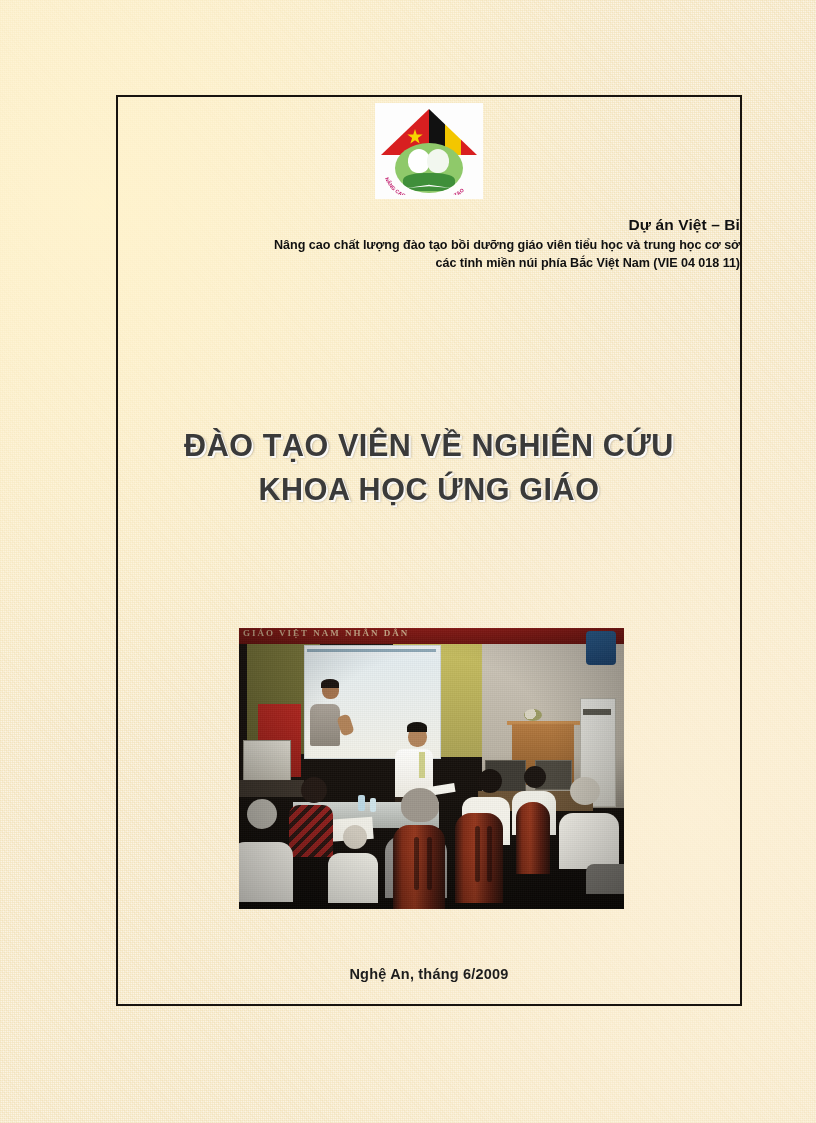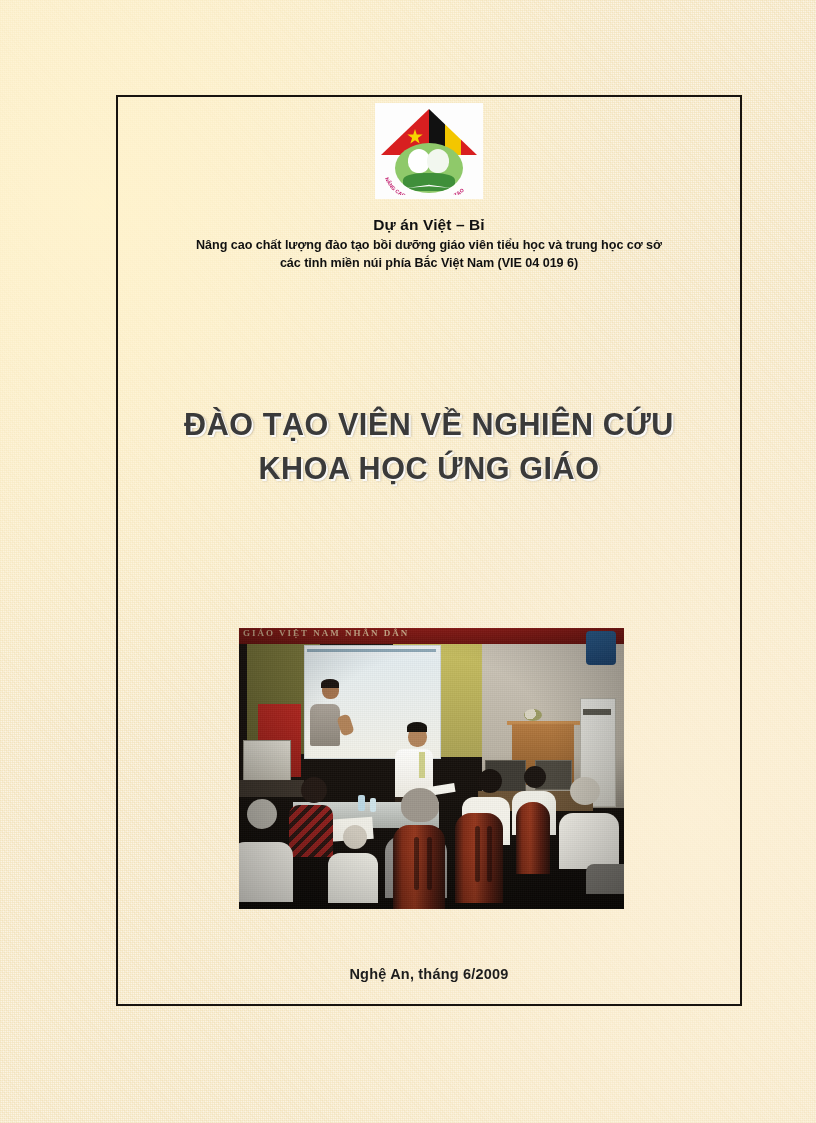--- a/index.html
+++ b/index.html
@@ -131,21 +131,21 @@
     height: 58px;
   }
   .logo-arc-text svg { display: block; }
 
   
   #project {
     position: absolute;
     left: 0;
     right: 0;
     top: 118px;
-    text-align: center;
+    text-align: right;
     color: #111111;
   }
   #project-name {
     font-size: 15.5px;
     font-weight: bold;
     letter-spacing: 0.1px;
     line-height: 1.35;
   }
   .project-sub {
     font-size: 12.6px;
@@ -170,21 +170,21 @@
     text-shadow: 1.5px 1.5px 0 rgba(255,255,255,0.85), 2px 2px 1.5px rgba(120,110,95,0.35);
   }
   .title-line {
     font-size: 30.5px;
     font-weight: bold;
     color: #3a3a3a;
     letter-spacing: 0.6px;
     line-height: 1.45;
     text-shadow: 1.8px 1.8px 0 rgba(255,255,255,0.9), 2.4px 2.4px 2px rgba(115,105,90,0.42);
   }
-  #title-line-1 { margin-top: 9px; }
+  #title-line-1 { margin-top: 30px; }
 
   
   #photo {
     position: absolute;
     left: 121px;
     top: 531px;
     width: 385px;
     height: 281px;
     overflow: hidden;
     background: #120d08;
@@ -345,21 +345,21 @@
             </text>
           </svg>
         </div>
 
       </div>
     </div>
 
     <div id="project">
       <div id="project-name">Dự án Việt – Bỉ</div>
       <div class="project-sub">Nâng cao chất lượng đào tạo bồi dưỡng giáo viên tiểu học và trung học cơ sở</div>
-      <div class="project-sub">các tỉnh miền núi phía Bắc Việt Nam (VIE 04 019 6)</div>
+      <div class="project-sub">các tỉnh miền núi phía Bắc Việt Nam (VIE 04 018 11)</div>
     </div>
 
     <div id="title-block">
       <div id="title-line-1" class="title-line">ĐÀO TẠO VIÊN VỀ NGHIÊN CỨU</div>
       <div class="title-line">KHOA HỌC ỨNG GIÁO</div>
     </div>
 
     <div id="photo">
       <div class="ph ph-wall"></div>
       <div class="ph ph-rightwall"></div>

